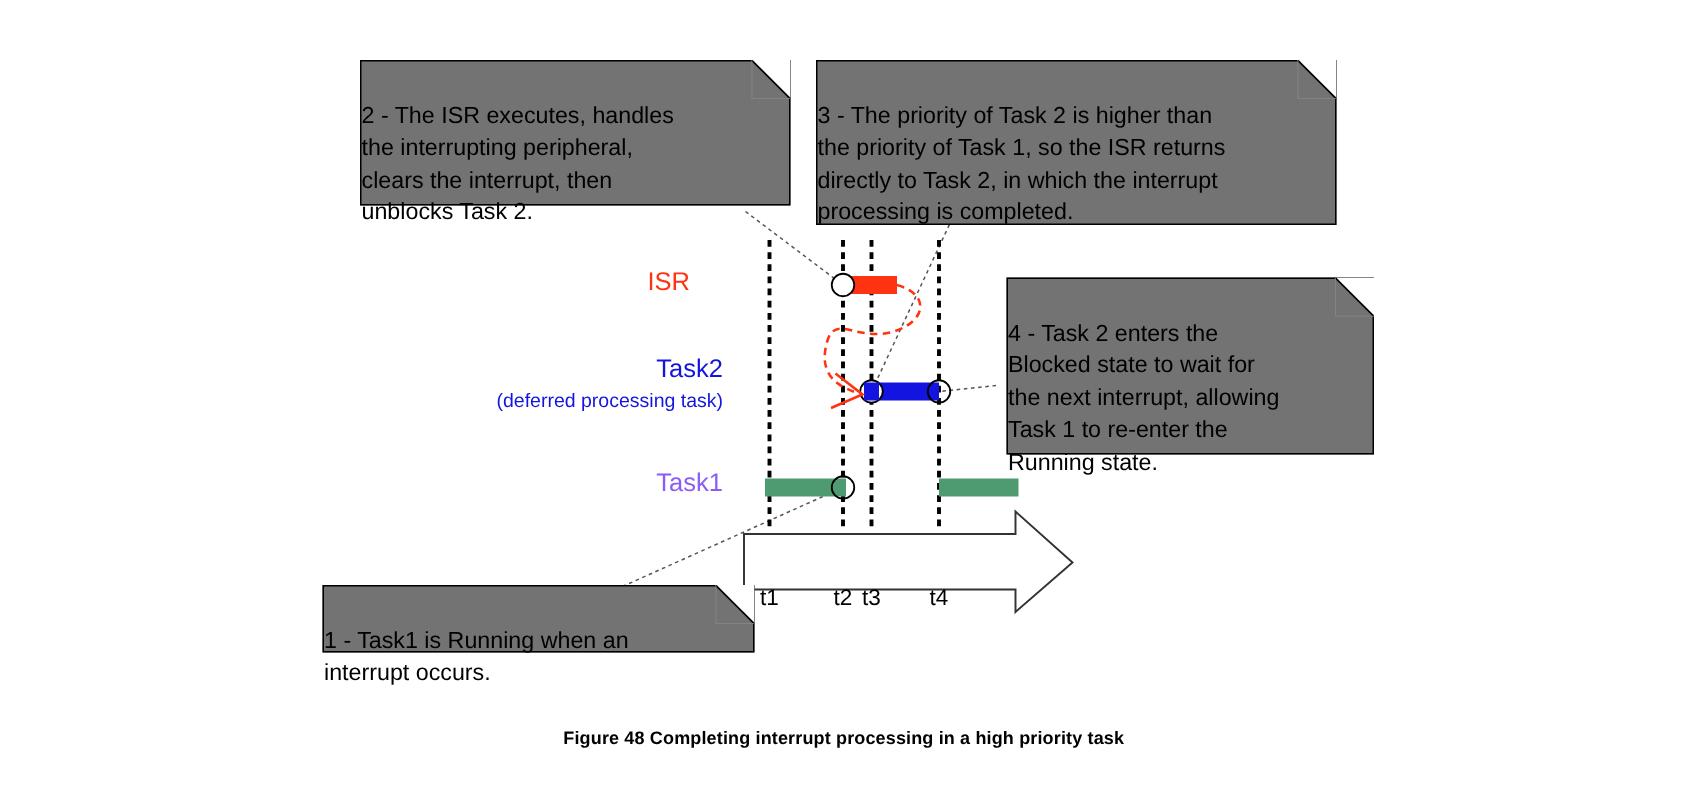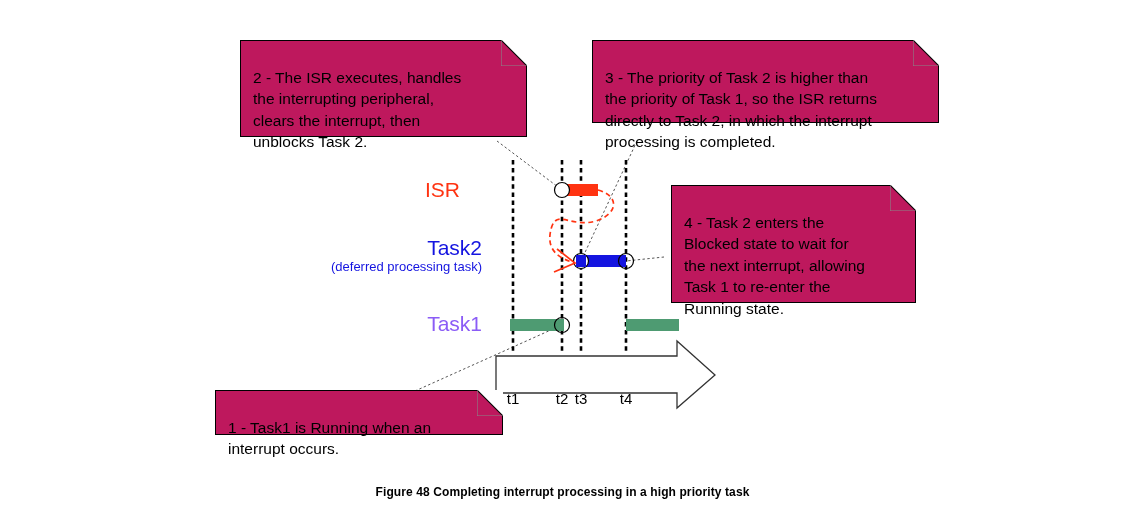--- a/index.html
+++ b/index.html
@@ -27,41 +27,41 @@
     left: 0; top: 0;
     width: 1125px;
     height: 531px;
     overflow: visible;
   }
 
   
   .callout {
     position: absolute;
     box-sizing: border-box;
-    background: #be185d;
+    background: #737373;
     border: 1px solid #000000;
     font-size: 15.5px;
     line-height: 21.5px;
     color: #000000;
-    padding: 4px 7px 5px 12px;
+    padding: 4px 7px 5px 0;
     white-space: pre-line;
   }
   .callout .fold {
     position: absolute;
     top: -1px;
     right: -1px;
     width: 26px;
     height: 26px;
     pointer-events: none;
   }
 
   
   .tracklabel {
     position: absolute;
-    font-size: 21px;
+    font-size: 17px;
     text-align: right;
     white-space: nowrap;
     font-family: "Liberation Sans", sans-serif;
   }
   .sublabel {
     position: absolute;
     font-size: 13px;
     text-align: right;
     white-space: nowrap;
     color: #1414e0;
@@ -171,21 +171,21 @@
 the interrupting peripheral,
 clears the interrupt, then
 unblocks Task 2.</span>
     <svg class="fold" viewBox="0 0 26 26">
       <polygon points="0,0 26,26 26,0" fill="#ffffff" stroke="none"></polygon>
       <polyline points="0,0 26,26" fill="none" stroke="#000000" stroke-width="1.1"></polyline>
       <polyline points="0,0 0,26 26,26" fill="none" stroke="#888888" stroke-width="1.1"></polyline>
     </svg>
   </div>
 
-  <div class="callout" style="left:544px; top:40px; width:347px; height:83px;margin-left:48px;">
+  <div class="callout" style="left:544px; top:40px; width:347px; height:110px;">
     <span>3 - The priority of Task 2 is higher than
 the priority of Task 1, so the ISR returns
 directly to Task 2, in which the interrupt
 processing is completed.</span>
     <svg class="fold" viewBox="0 0 26 26">
       <polygon points="0,0 26,26 26,0" fill="#ffffff" stroke="none"></polygon>
       <polyline points="0,0 26,26" fill="none" stroke="#000000" stroke-width="1.1"></polyline>
       <polyline points="0,0 0,26 26,26" fill="none" stroke="#888888" stroke-width="1.1"></polyline>
     </svg>
   </div>

